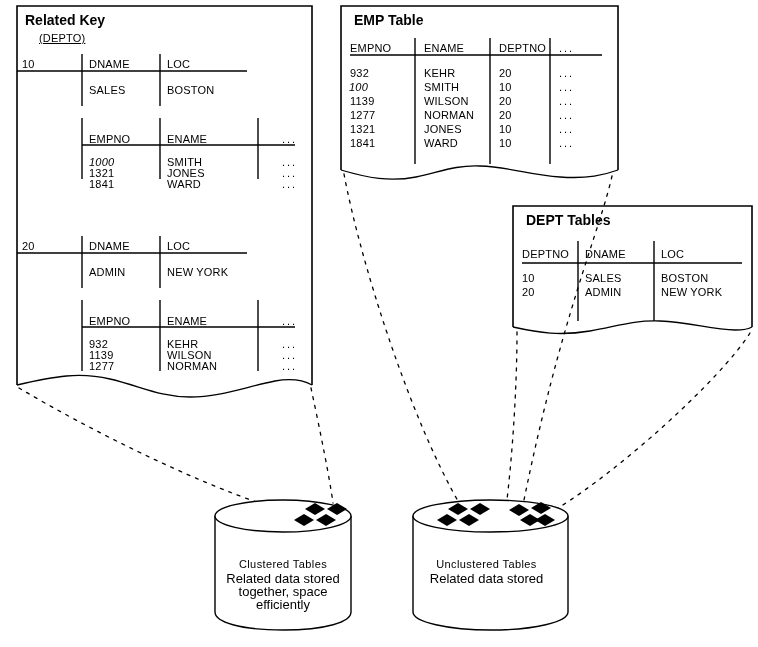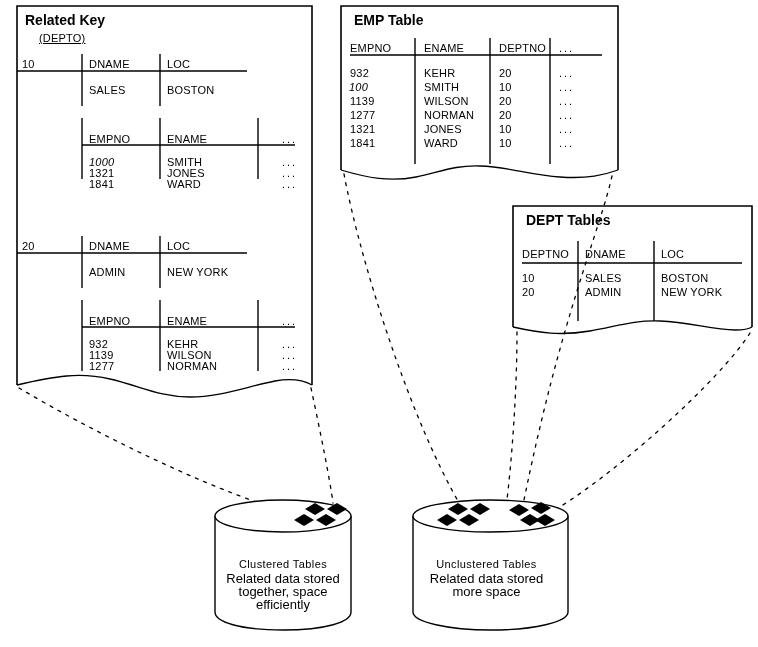--- a/index.html
+++ b/index.html
@@ -295,16 +295,15 @@
   <div class="cyl-label" style="left:215px; top:558px; width:136px;">
     <span class="cyl-title">Clustered Tables</span>
     <span class="cyl-body">Related data stored</span>
     <span class="cyl-body">together, space</span>
     <span class="cyl-body">efficiently</span>
   </div>
 
   <div class="cyl-label" style="left:389px; top:558px; width:179px;margin-left:8px;">
     <span class="cyl-title">Unclustered Tables</span>
     <span class="cyl-body">Related data stored</span>
-    <span class="cyl-body">more space</span>
   </div>
 
 </div>
 
 </body></html>

